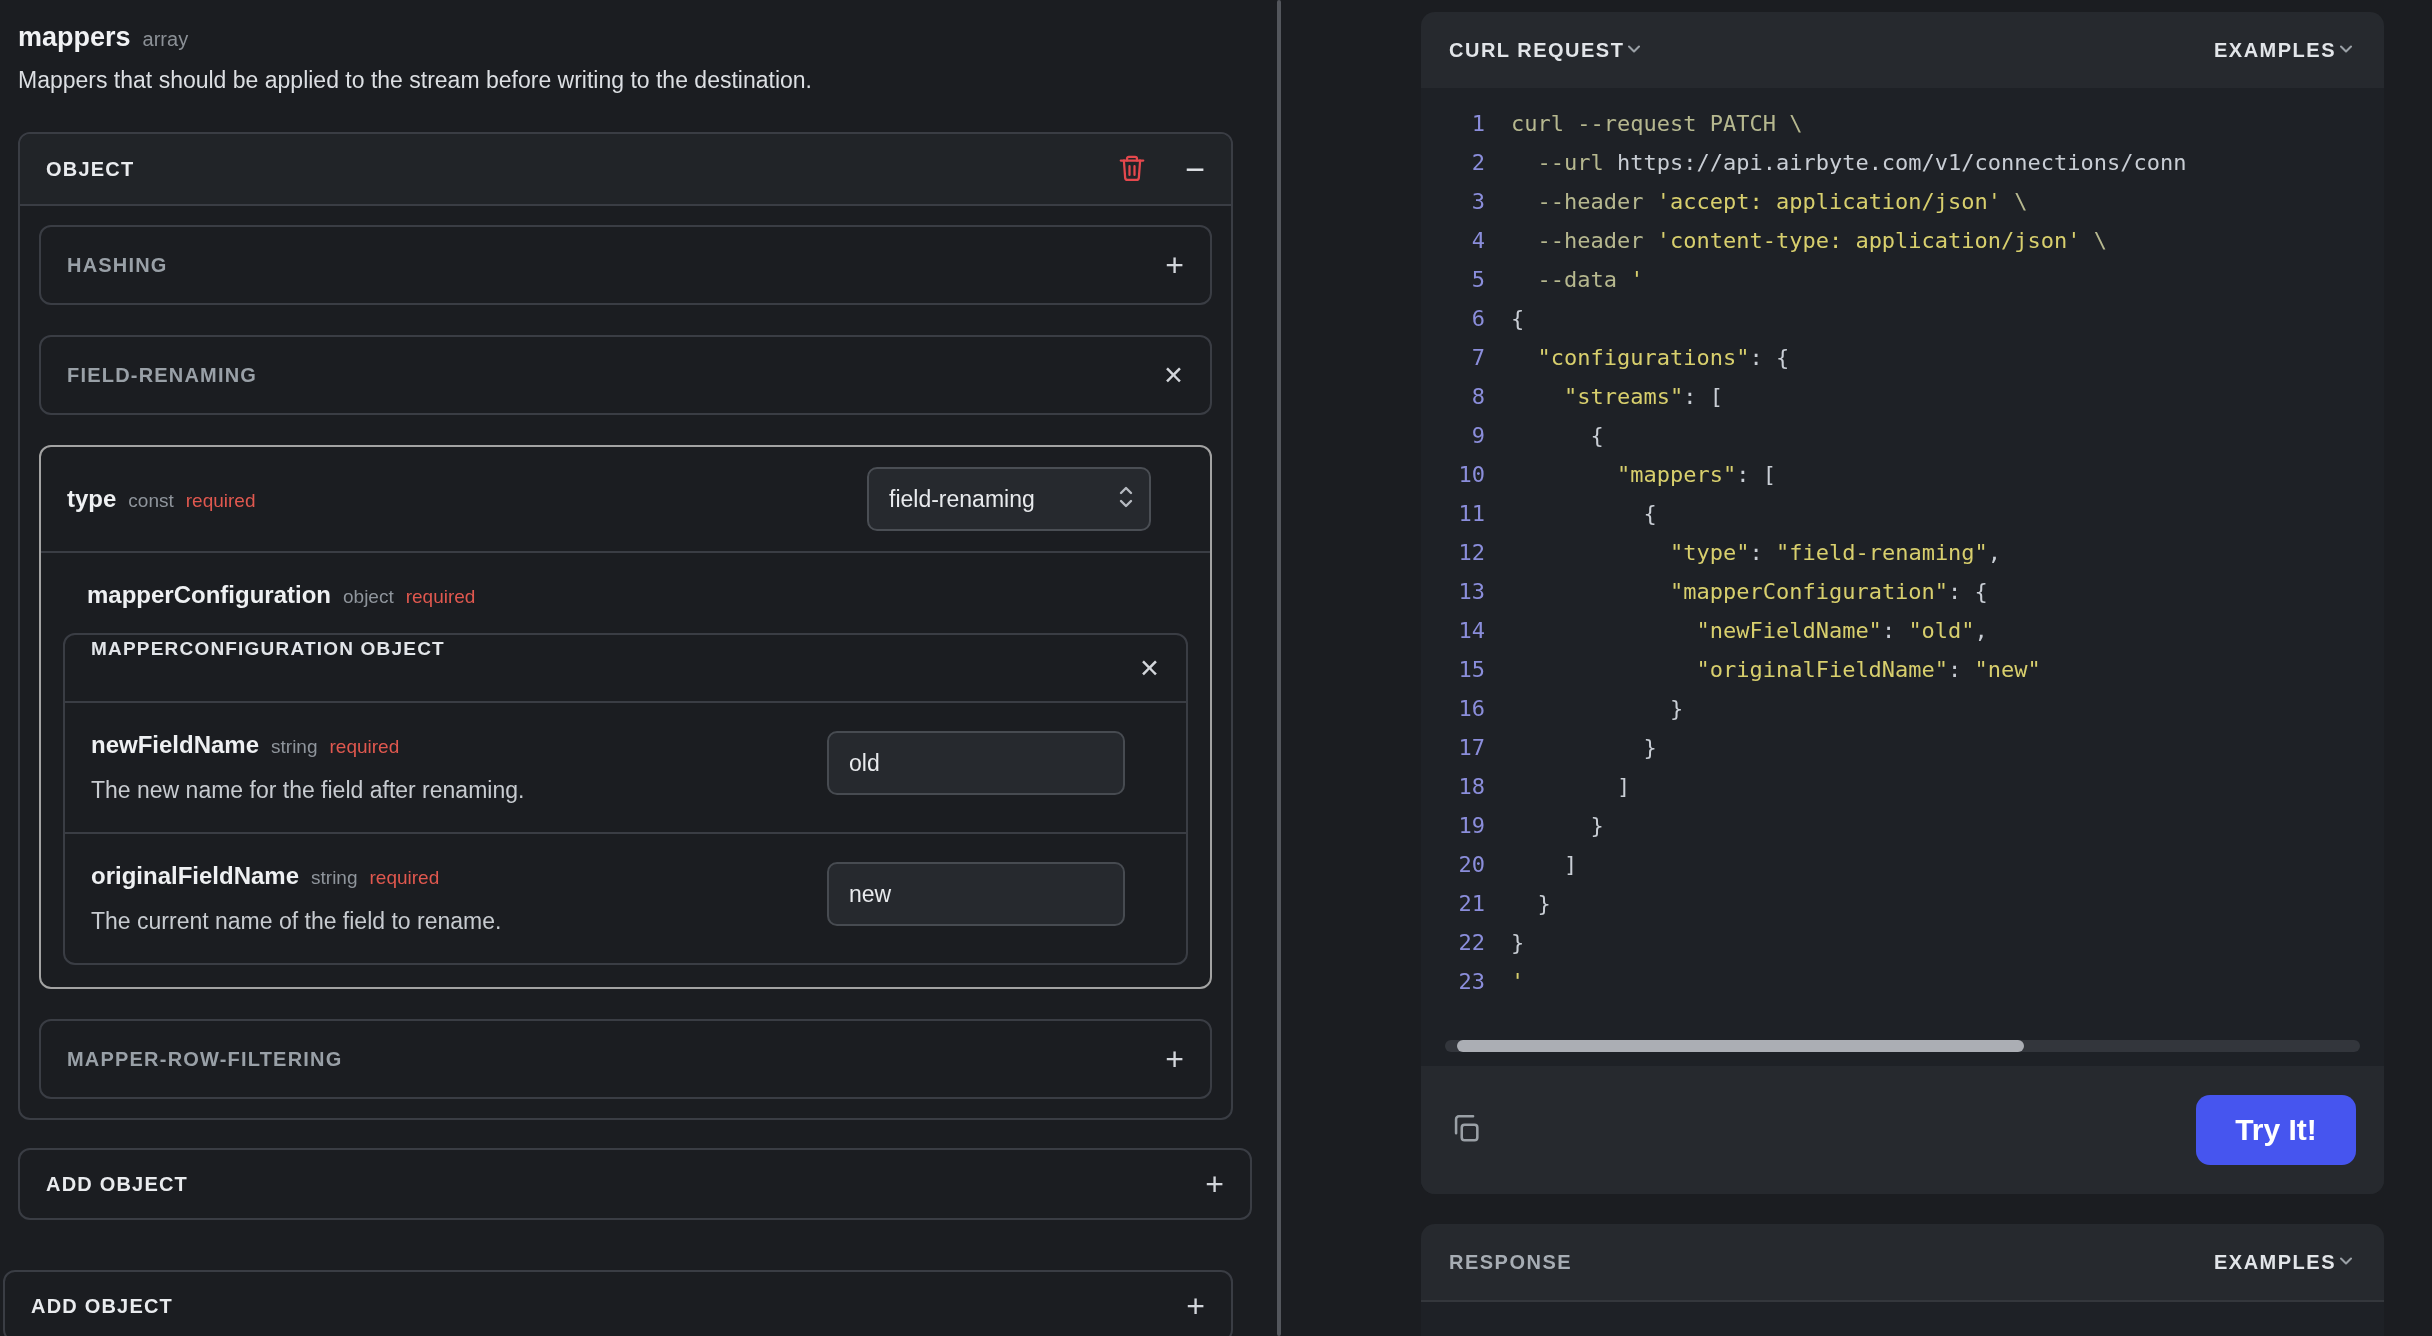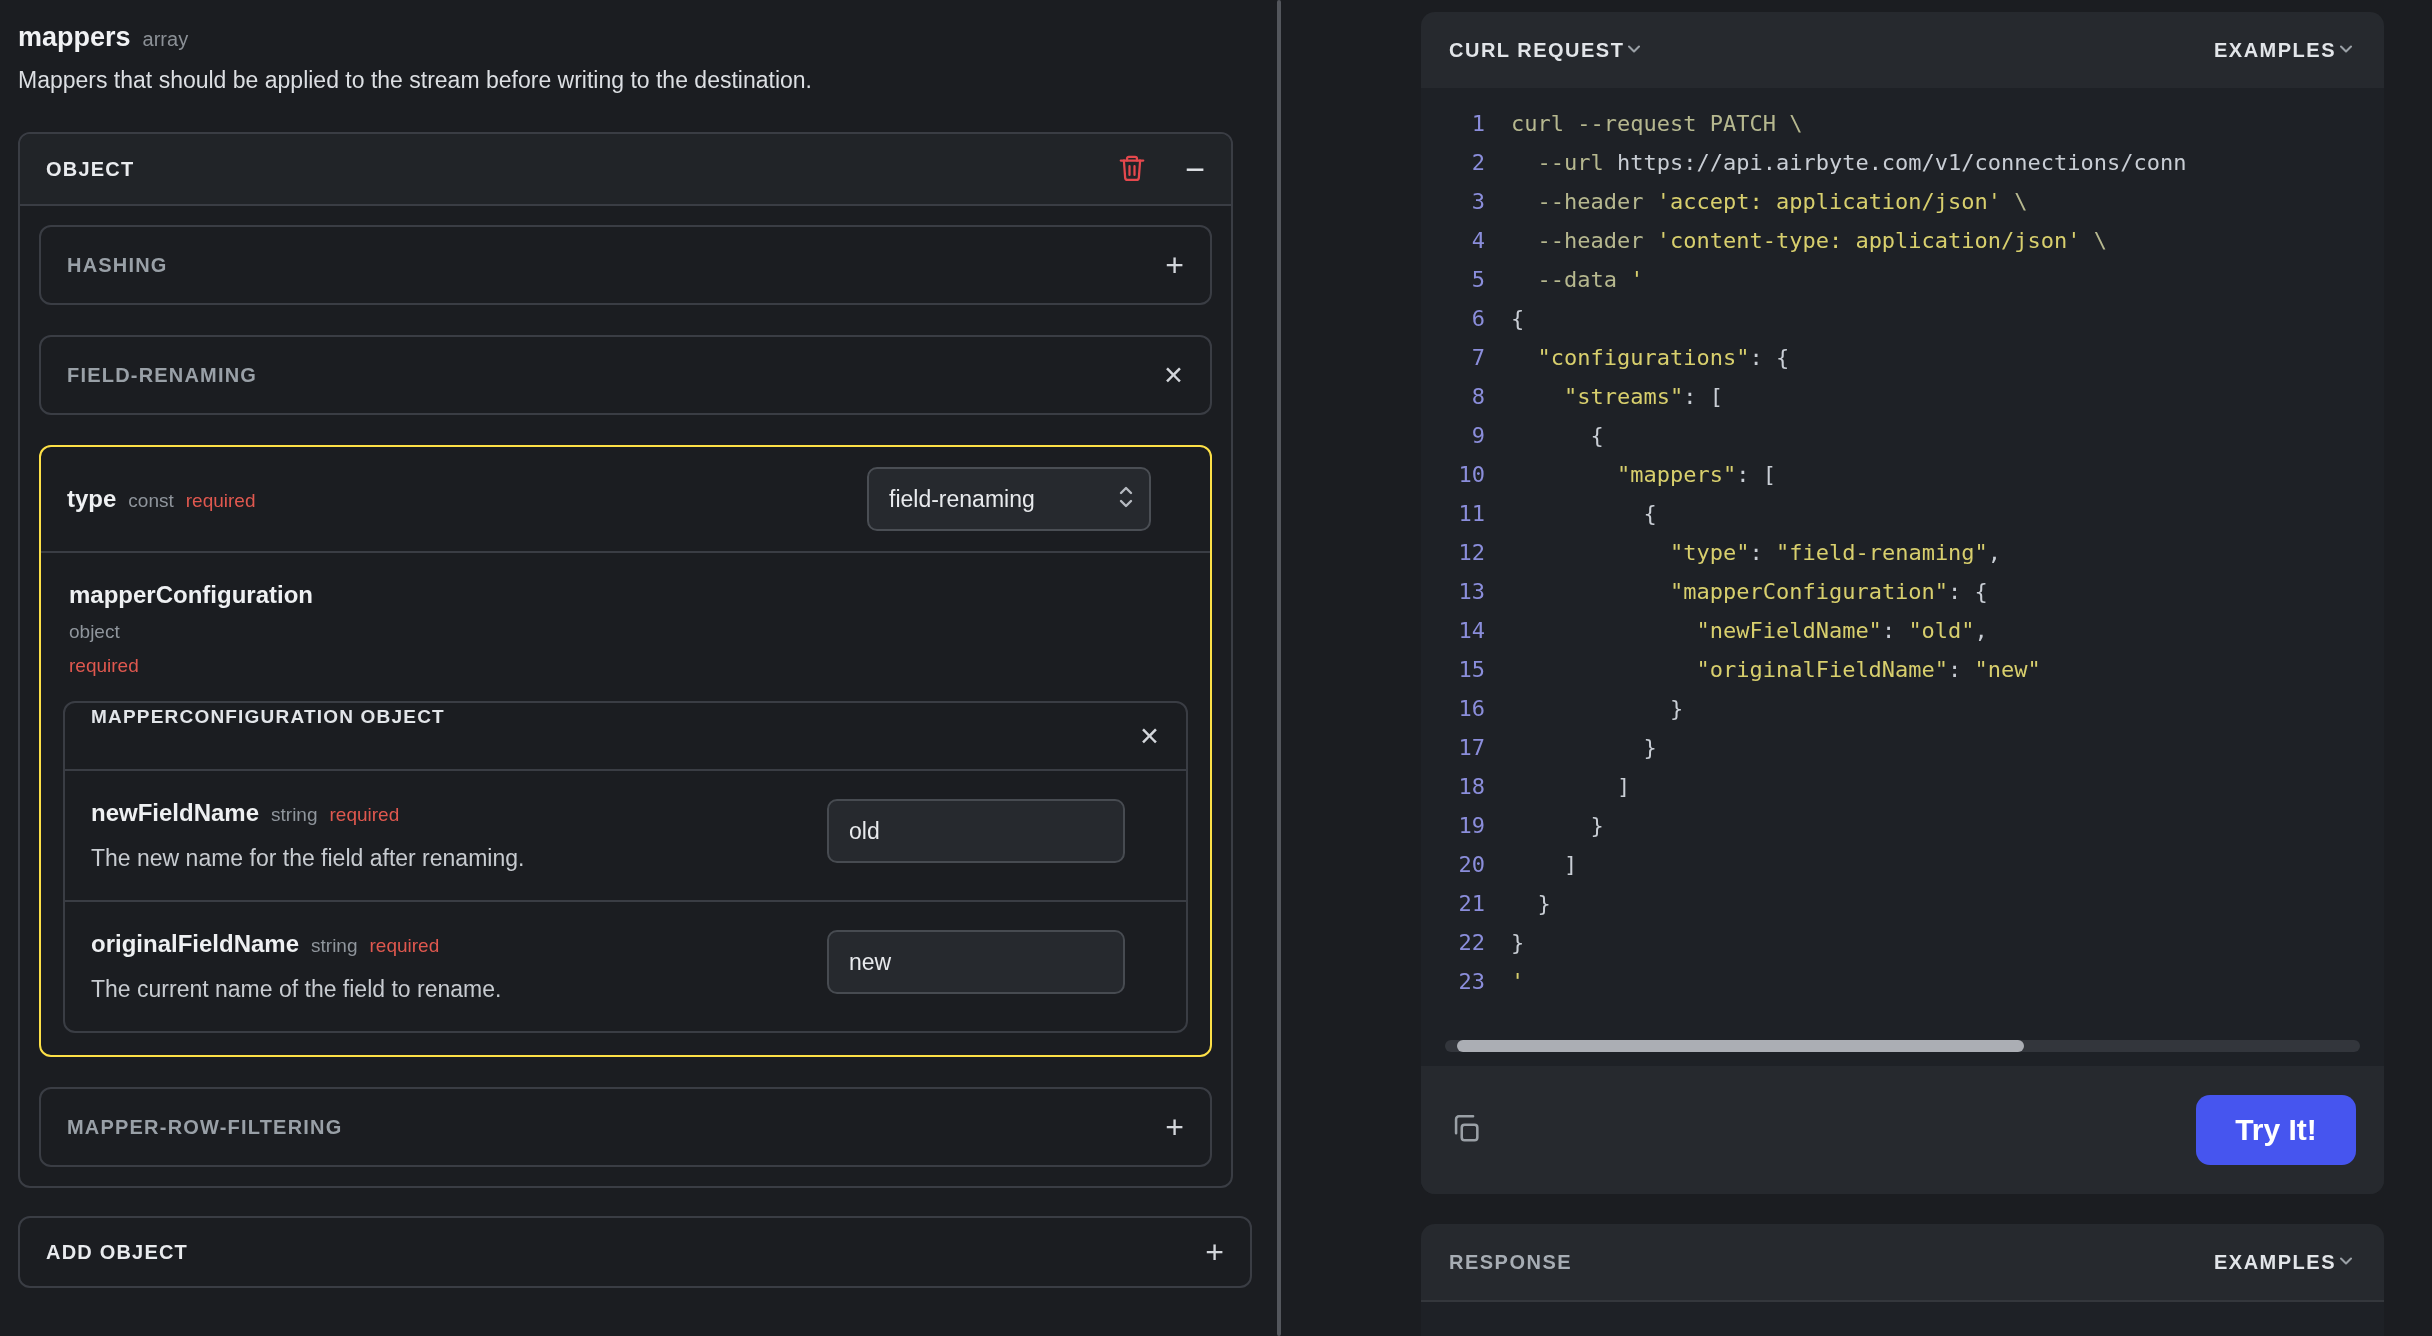--- a/index.html
+++ b/index.html
@@ -25,33 +25,33 @@
   .header-actions { margin-left: auto; display: flex; align-items: center; gap: 38px; }
   .icon-btn { background: none; border: none; cursor: pointer; display: flex; align-items: center; }
   .minus-glyph { font-size: 34px; color: #dfe2e6; line-height: 1; }
   .object-card-body { padding: 19px; }
 
   .variant-box { display: flex; align-items: center; height: 80px; padding: 0 26px; border: 2px solid #3a3d44; border-radius: 12px; margin-bottom: 30px; background: transparent; }
   .variant-label { font-size: 20px; font-weight: 700; letter-spacing: 1.2px; color: #99a0a7; }
   .box-action { margin-left: auto; font-size: 32px; font-weight: 400; color: #d3d6db; line-height: 1; background: none; border: none; cursor: pointer; }
   .box-action.small-x { font-size: 25px; }
 
-  .variant-body { border: 2px solid #fde047; border-radius: 12px; margin-bottom: 30px; }
+  .variant-body { border: 2px solid #a3a3a3; border-radius: 12px; margin-bottom: 30px; }
   .type-row { display: flex; align-items: center; padding: 20px 26px; border-bottom: 2px solid #3a3d44; }
   .meta-line { display: flex; align-items: baseline; gap: 12px; }
   .type-row .meta-line { width: 800px; flex: none; }
   .fname { font-size: 24px; font-weight: 700; color: #eef0f2; }
   .fkind { font-size: 19px; color: #8f959c; }
   .freq  { font-size: 19px; color: #e0584f; }
 
   .select-control { display: flex; align-items: center; width: 284px; height: 64px; background: #26292e; border: 2px solid #4a4e54; border-radius: 10px; padding: 0 14px 0 20px; cursor: pointer; }
   .select-value { flex: 1; font-size: 23px; color: #e8eaed; }
 
   .inner-section { padding: 22px; }
-  .mc-label-line { margin: 6px 6px 24px; flex-direction: column; }
+  .mc-label-line { margin: 6px 24px 24px; }
 
   .nested-card { border: 2px solid #3a3d44; border-radius: 12px; }
   .nested-header { display: flex; height: 68px; padding: 3px 26px; border-bottom: 2px solid #3a3d44; }
   .nested-title { font-size: 19px; font-weight: 700; letter-spacing: 1.2px; color: #e2e5e9; }
 
   .field-row { display: flex; align-items: flex-start; padding: 28px 26px; }
   .field-row + .field-row { border-top: 2px solid #3a3d44; }
   .field-info { width: 736px; flex: none; }
   .field-desc { margin-top: 18px; font-size: 23px; color: #c7cbd0; }
   .text-input { width: 298px; height: 64px; background: #26292e; border: 2px solid #474b51; border-radius: 10px; color: #e8eaed; font-size: 23px; padding: 0 20px; font-family: "Liberation Sans", sans-serif; outline: none; }

